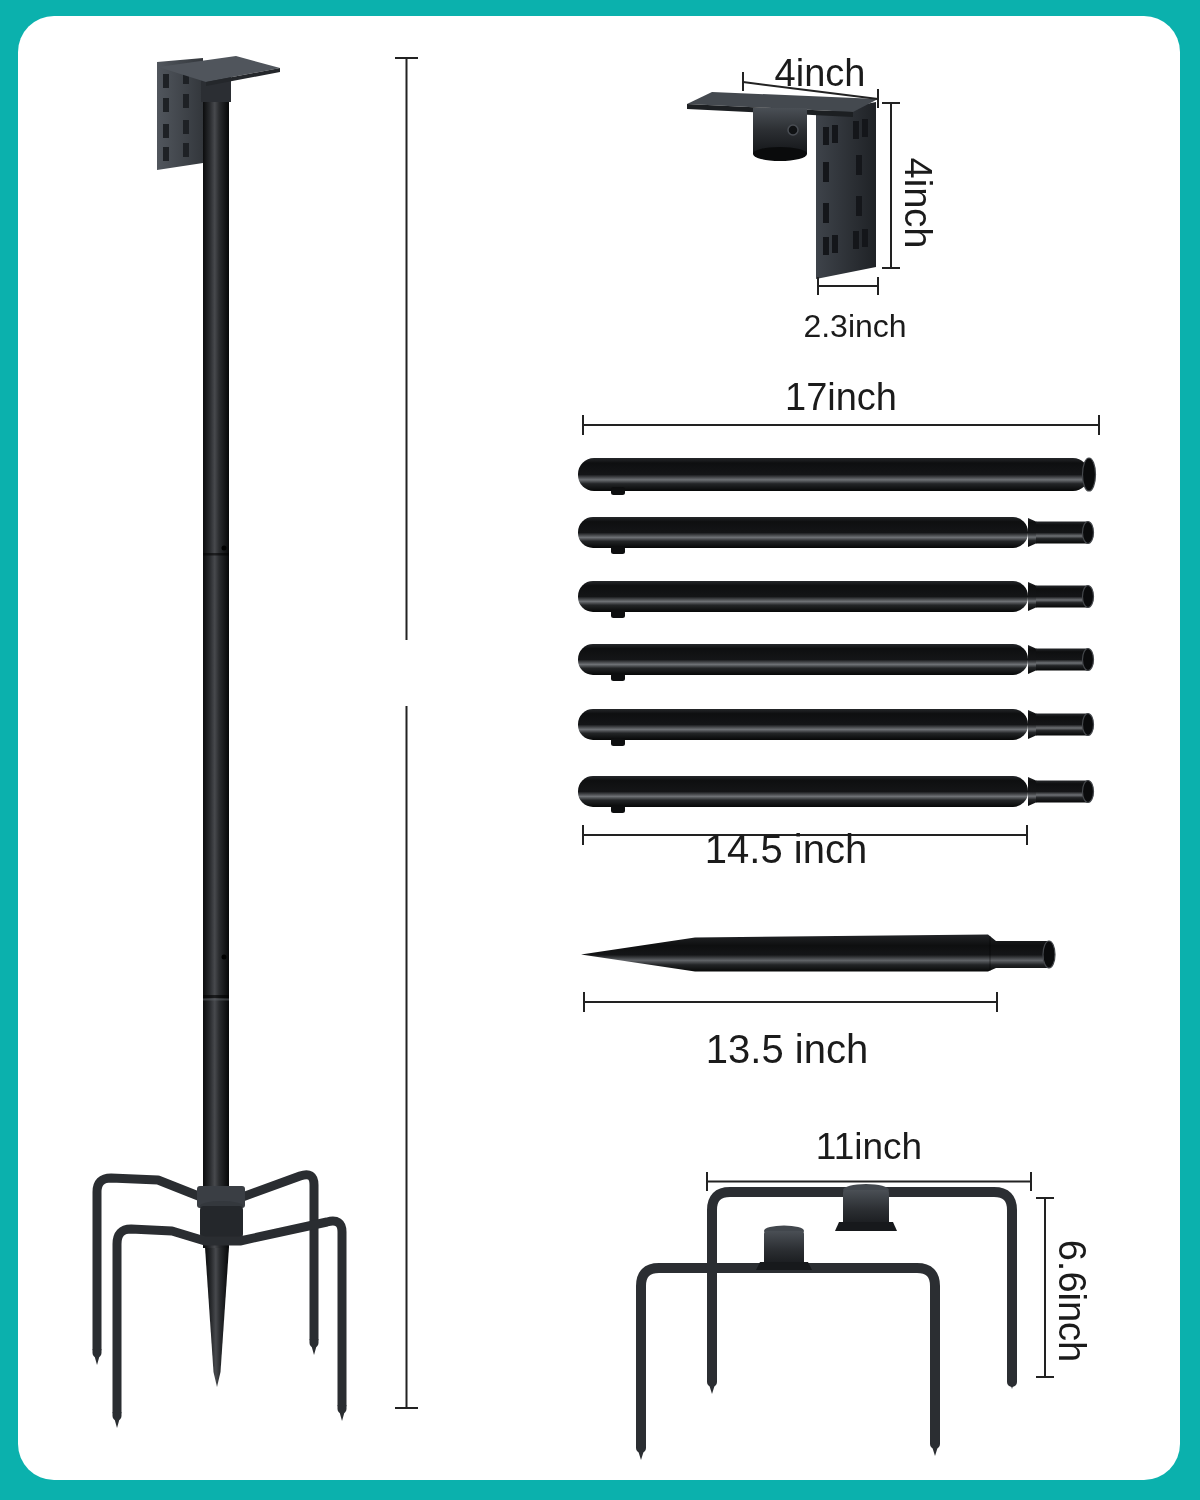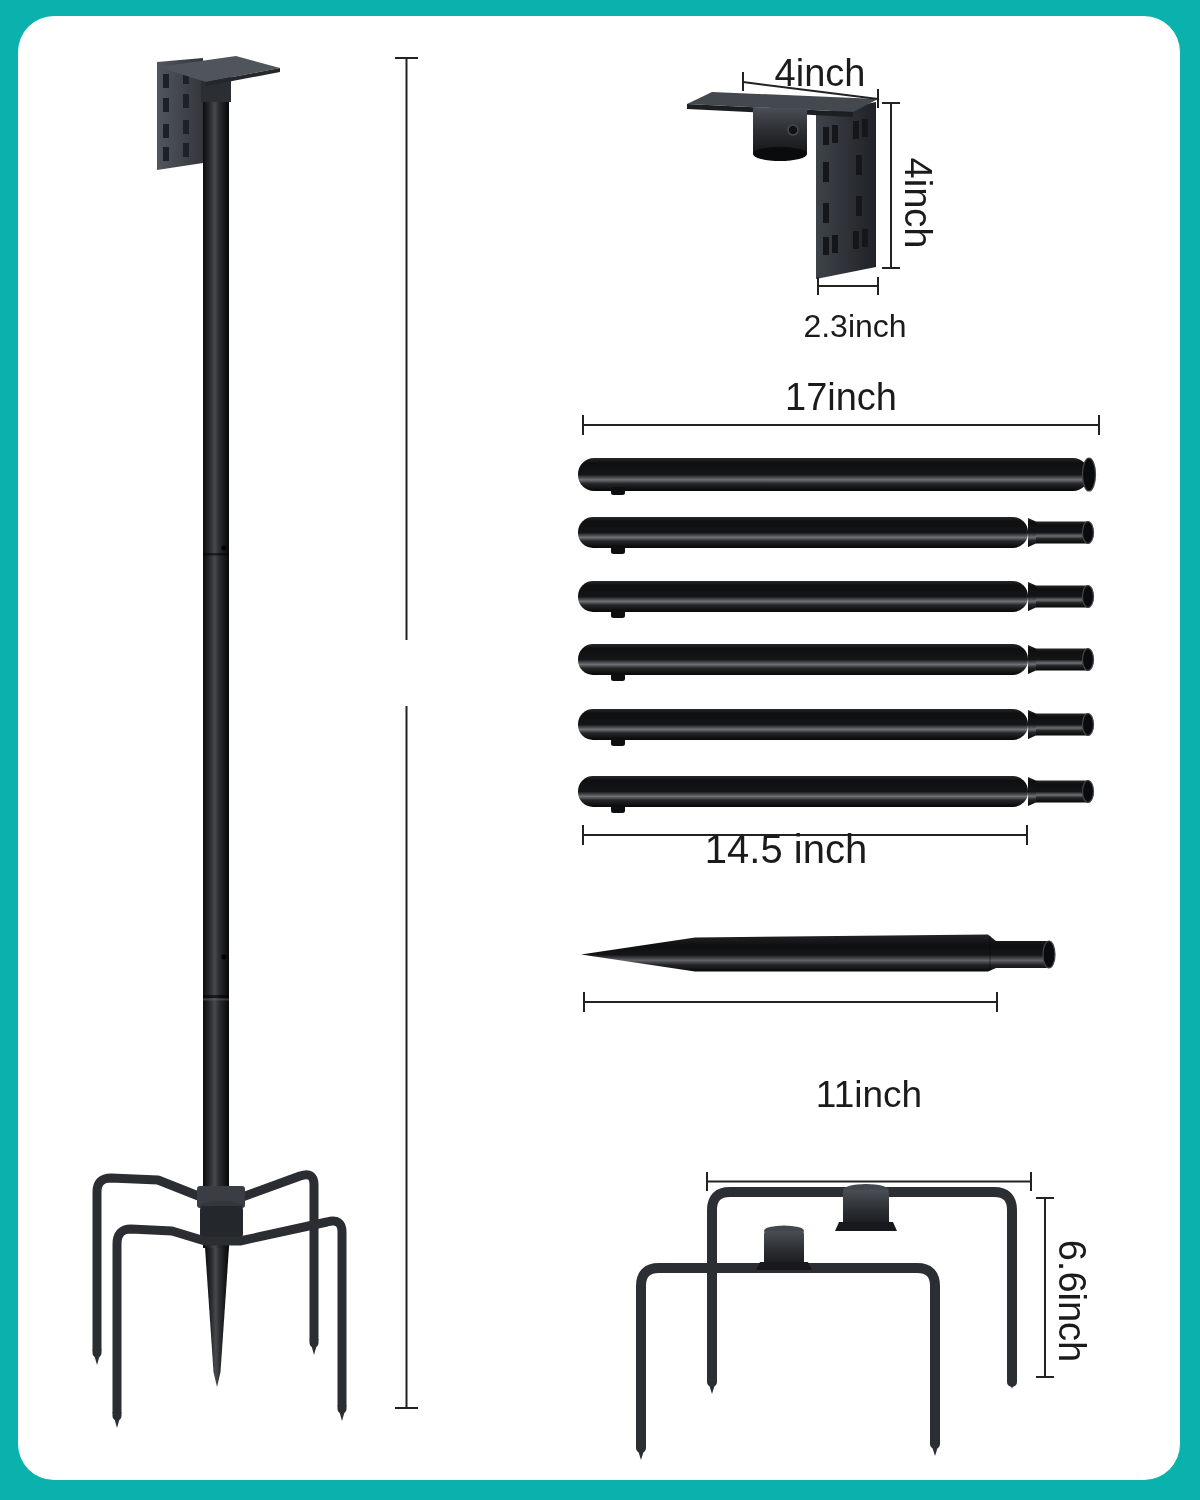--- a/index.html
+++ b/index.html
@@ -244,17 +244,18 @@
   <div class="lbl" style="left:720px;top:54px;width:200px;font-size:38px;">4inch</div>
 
   <div class="lbl rot" style="left:818px;top:184px;width:200px;font-size:38px;">4inch</div>
 
   <div class="lbl" style="left:755px;top:310px;width:200px;font-size:32px;">2.3inch</div>
 
   <div class="lbl" style="left:741px;top:378px;width:200px;font-size:38px;">17inch</div>
 
   <div class="lbl" style="left:661px;top:829px;width:250px;font-size:40px;">14.5 inch</div>
 
-
-  <div class="lbl" style="left:769px;top:1076px;width:200px;font-size:37px;">11inch</div>
+  <div class="lbl" style="left:662px;top:1029px;width:250px;font-size:40px;">13.5 inch</div>
+
+  <div class="lbl" style="left:769px;top:1128px;width:200px;font-size:37px;">11inch</div>
 
   <div class="lbl rot" style="left:972px;top:1282px;width:200px;font-size:38px;">6.6inch</div>
 </div>
 
 </body></html>

